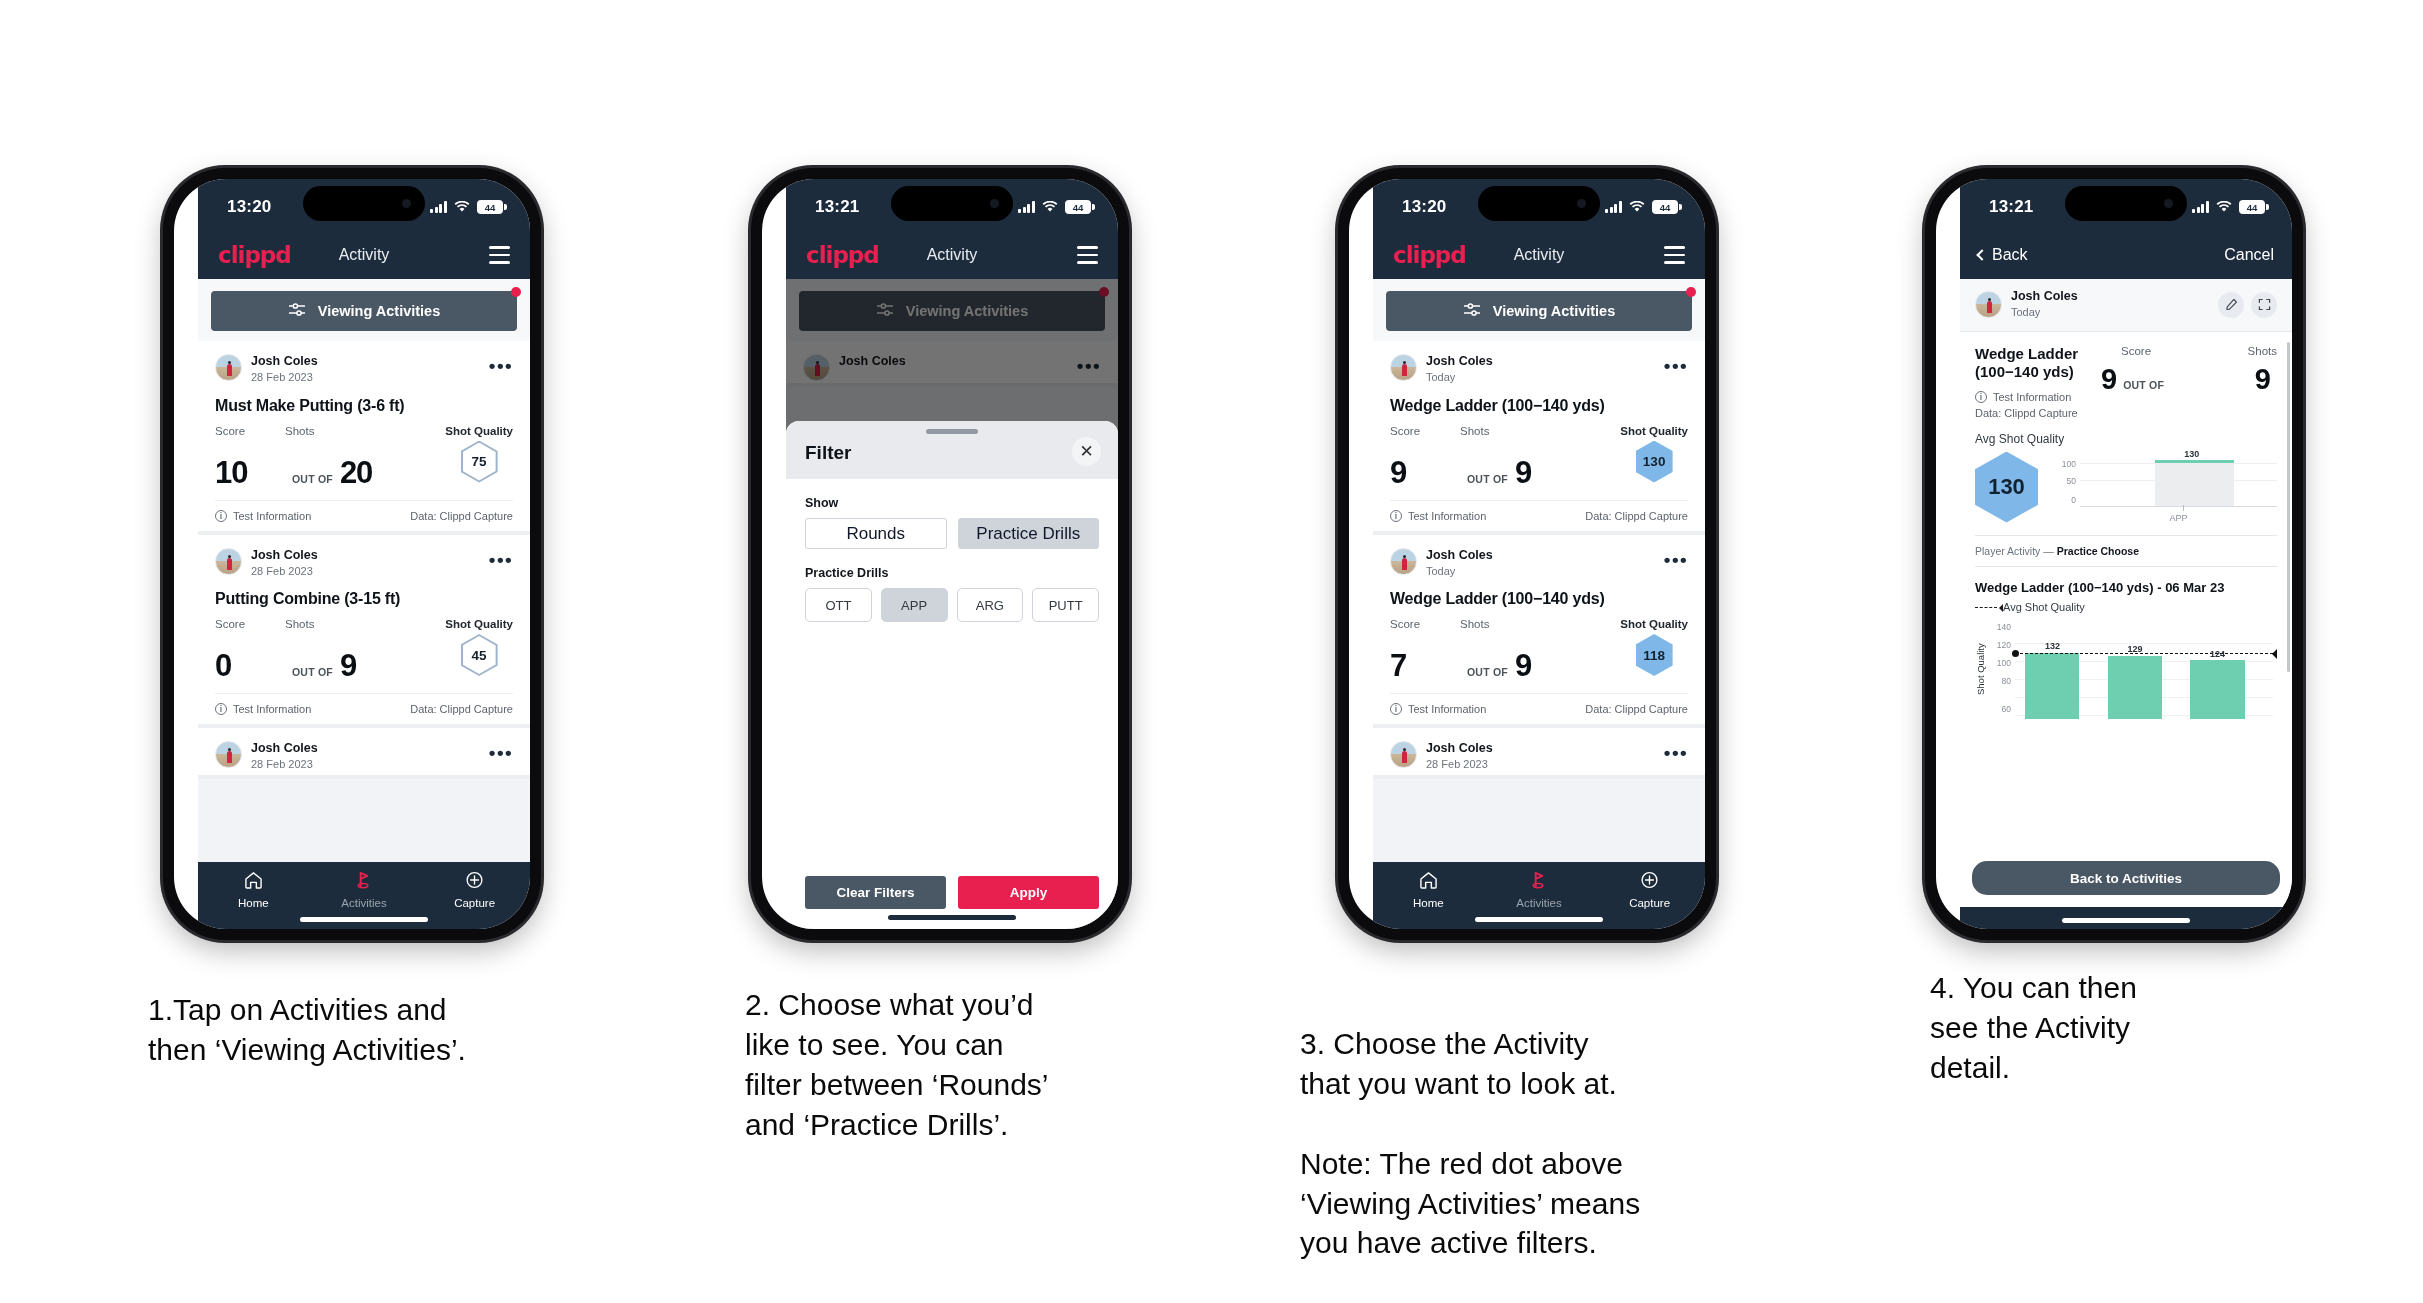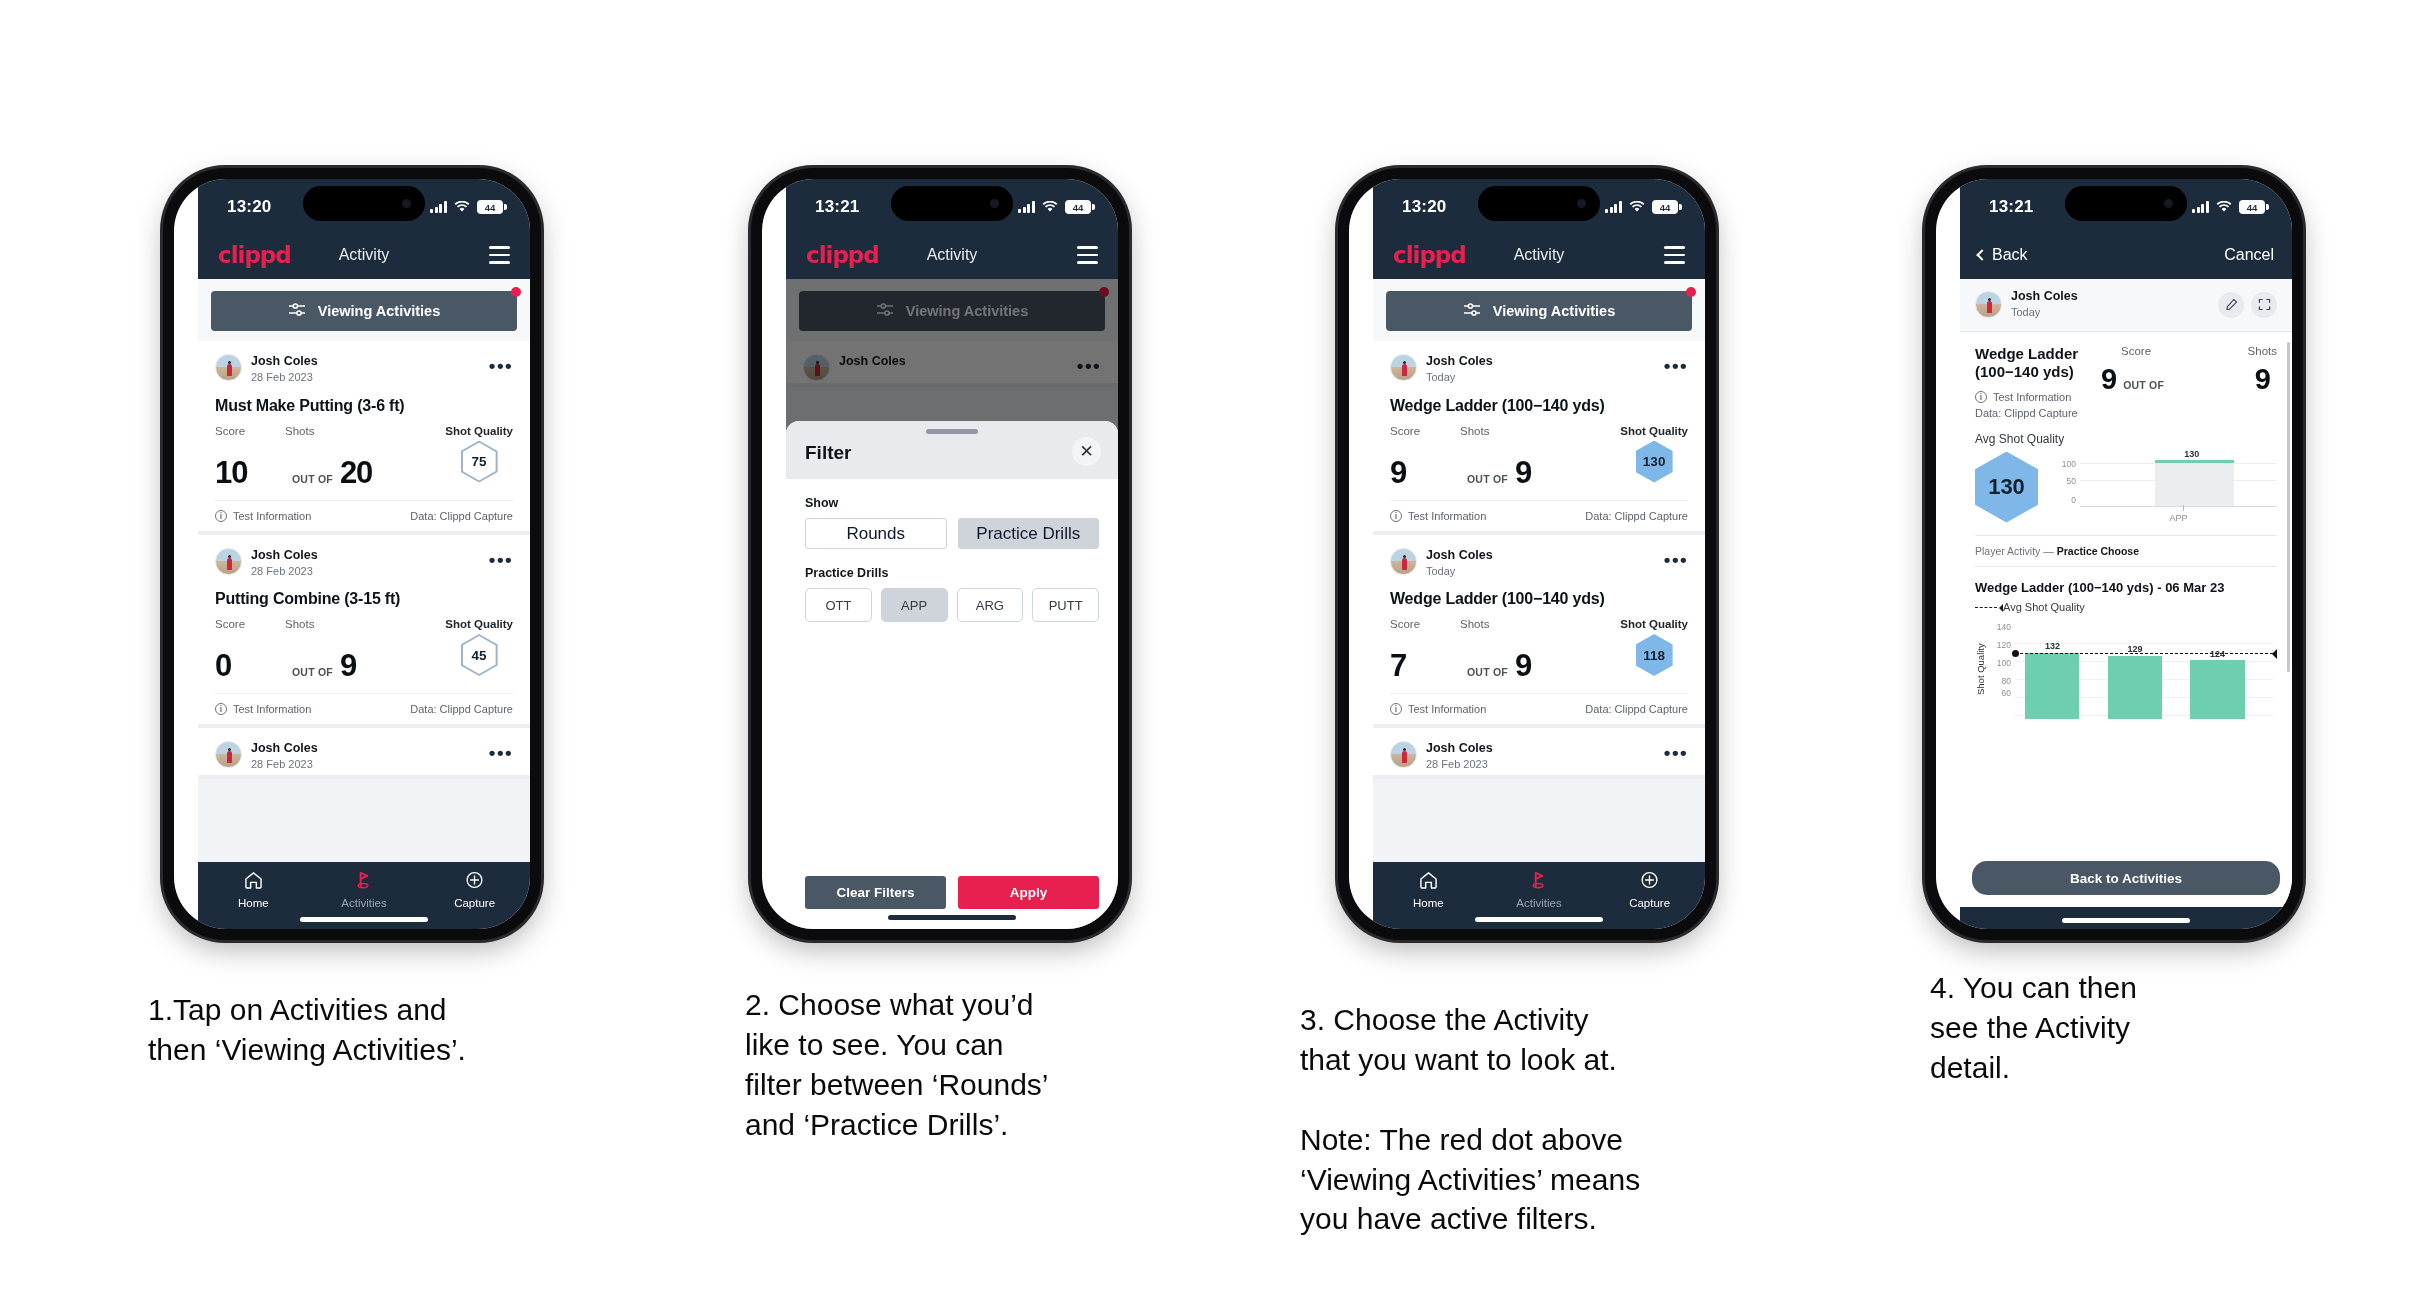--- a/index.html
+++ b/index.html
@@ -753,21 +753,21 @@
             <span>Avg Shot Quality</span>
           </div>
 
           <div class="bigchart">
             <div class="bc-ylab">Shot Quality</div>
             <div class="bc-yaxis">
               <div style="top:4px;">140</div>
               <div style="top:22px;">120</div>
               <div style="top:40px;">100</div>
               <div style="top:58px;">80</div>
-              <div style="top:70px;">60</div>
+              <div style="top:86px;">60</div>
             </div>
             <div class="bc-plot">
               <div class="bc-grid" style="top:4px;"></div>
               <div class="bc-grid" style="top:22px;"></div>
               <div class="bc-grid" style="top:40px;"></div>
               <div class="bc-grid" style="top:58px;"></div>
               <div class="bc-grid" style="top:76px;"></div>
               <div class="bc-bar" style="left:4%;  height:68px;"></div>
               <div class="bc-bar" style="left:36%; height:65px;"></div>
               <div class="bc-bar" style="left:68%; height:61px;"></div>
@@ -792,21 +792,21 @@
     <p>then ‘Viewing Activities’.</p>
   </div>
 
   <div class="caption" style="left:745px; top:985px; width:520px;">
     <p>2. Choose what you’d</p>
     <p>like to see. You can</p>
     <p>filter between ‘Rounds’</p>
     <p>and ‘Practice Drills’.</p>
   </div>
 
-  <div class="caption" style="left:1300px; top:1000px; width:570px;">
+  <div class="caption" style="left:1300px; top:1024px; width:570px;">
     <p>3. Choose the Activity</p>
     <p>that you want to look at.</p>
     <p class="gap">Note: The red dot above</p>
     <p>‘Viewing Activities’ means</p>
     <p>you have active filters.</p>
   </div>
 
   <div class="caption" style="left:1930px; top:968px; width:420px;">
     <p>4. You can then</p>
     <p>see the Activity</p>

